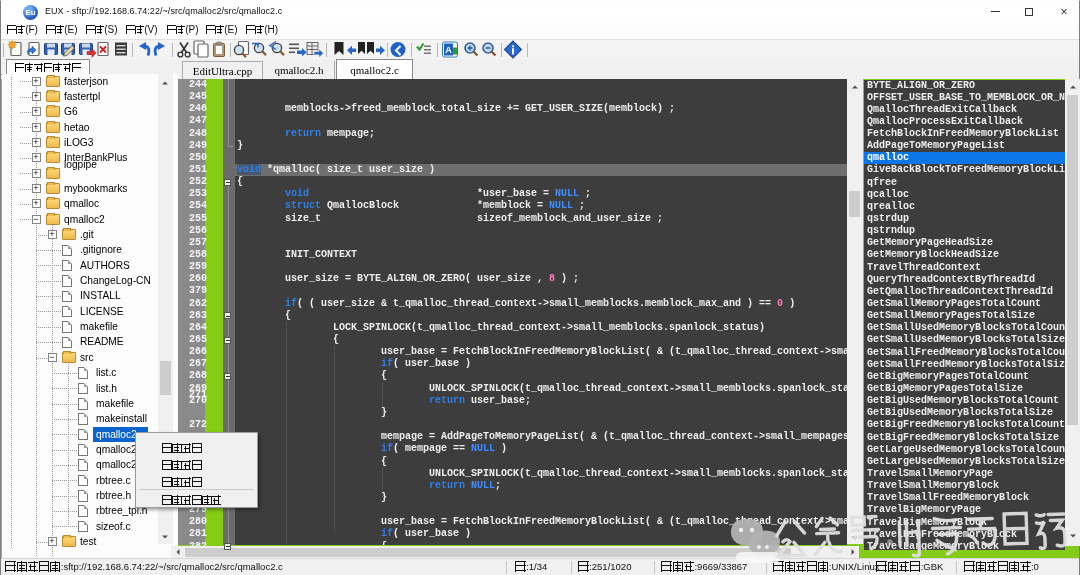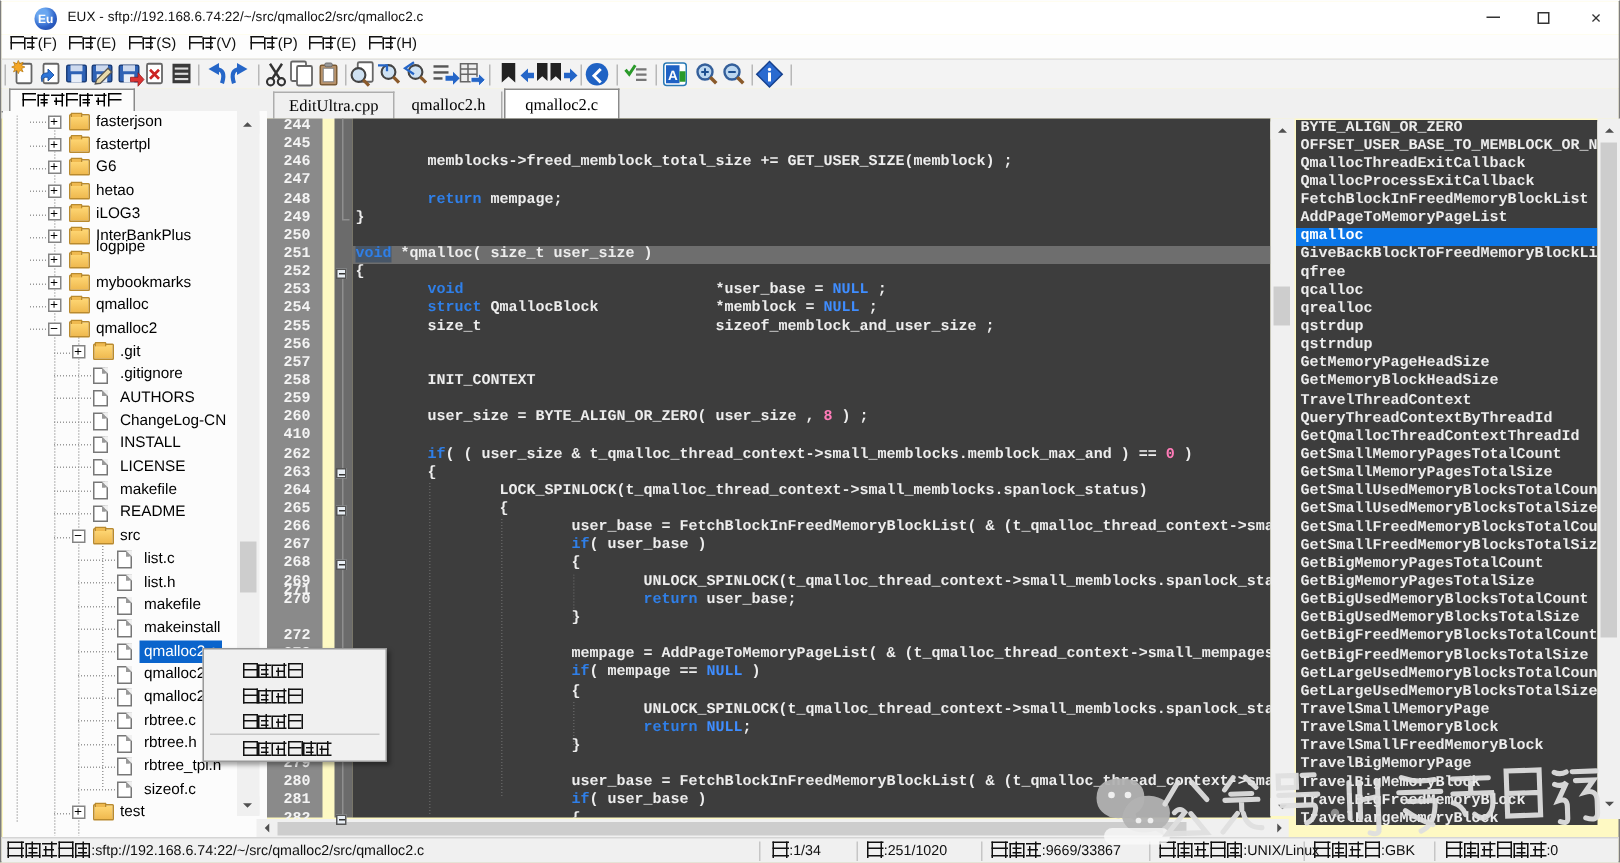--- a/index.html
+++ b/index.html
@@ -1,16 +1,16 @@
 <!DOCTYPE html>
 <html><head><meta charset="utf-8"><style>
 *{margin:0;padding:0;box-sizing:border-box}
 html,body{width:1080px;height:575px;overflow:hidden}
 body{font-family:"Liberation Sans",sans-serif;background:#f0f0f0;position:relative}
-#win{position:absolute;inset:0;border:1px solid #7e7e7e;border-top-color:#fdfdfd;background:#fef9c3}
+#win{position:absolute;inset:0;border:1px solid #7e7e7e;border-top-color:#fdfdfd;background:#84cc16}
 .abs{position:absolute}
 
 #title{position:absolute;left:0;top:0;width:100%;height:22px;background:#fff}
 #title .txt{position:absolute;left:44px;top:5px;font-size:9px;color:#111;letter-spacing:.05px}
 #appico{position:absolute;left:22px;top:4px;width:15px;height:15px;border-radius:50%;background:radial-gradient(circle at 35% 30%,#6aa7f0 0 25%,#2e62c8 60%,#1b3f96 100%);color:#fff;font-size:8px;font-weight:bold;text-align:center;line-height:15px}
 .wbtn{position:absolute;top:0;width:34px;height:22px;color:#333;text-align:center;line-height:22px;font-size:11px}
 
 #menu{position:absolute;left:0;top:22px;width:100%;height:16px;background:#fdfdfd;font-size:10px;color:#111}
 #menu span{position:absolute;top:1px}
 
@@ -39,21 +39,21 @@
 .sbv{position:absolute;background:#f0f0f0}
 .sbh{position:absolute;background:#f0f0f0}
 .sar{position:absolute;width:15px;height:12px;background:#f0f0f0}
 .sar:before{content:"";position:absolute;left:50%;top:50%;border:3.5px solid transparent}
 .sar.up:before{border-bottom-color:#505050;transform:translate(-50%,-75%)}
 .sar.dn:before{border-top-color:#505050;transform:translate(-50%,-25%)}
 .sar.lf:before{border-right-color:#505050;transform:translate(-75%,-50%)}
 .sar.rt:before{border-left-color:#505050;transform:translate(-25%,-50%)}
 .sth{position:absolute;background:#cdcdcd}
 
-#gutter{position:absolute;left:177px;top:78px;width:37px;height:465.5px;background:#8a8a8a}
+#gutter{position:absolute;left:177px;top:78px;width:27px;height:465.5px;background:#8a8a8a}
 #foldcol{position:absolute;left:221.5px;top:78px;width:12.5px;height:465.5px;background:#6b6b6b}
 #code{position:absolute;left:234px;top:78px;width:611.5px;height:465.5px;background:#3d3d3d;overflow:hidden}
 .gn{position:absolute;left:11px;height:12.145px;line-height:12.145px;font-family:"Liberation Mono",monospace;font-weight:bold;font-size:10px;color:#f4f4f4;letter-spacing:0px}
 .cl{position:absolute;left:2px;right:0;height:12.145px;line-height:12.45px;font-family:"Liberation Mono",monospace;font-weight:bold;font-size:10px;color:#ededed;white-space:pre}
 .cl.cur{background:#6e6e6e;left:0;padding-left:2px}
 k{color:#2f7fe8;font-style:normal}
 n{color:#3f8dff}
 m{color:#ff7bb8}
 sel{background:#475668}
 .fbox{position:absolute;left:223px;width:7px;height:7px;background:#e8eef4;border:1px solid #555;z-index:3}
@@ -390,21 +390,21 @@
       <div class="gn" style="top:85.02px">251</div>
       <div class="gn" style="top:97.16px">252</div>
       <div class="gn" style="top:109.30px">253</div>
       <div class="gn" style="top:121.45px">254</div>
       <div class="gn" style="top:133.59px">255</div>
       <div class="gn" style="top:145.74px">256</div>
       <div class="gn" style="top:157.88px">257</div>
       <div class="gn" style="top:170.03px">258</div>
       <div class="gn" style="top:182.17px">259</div>
       <div class="gn" style="top:194.32px">260</div>
-      <div class="gn" style="top:206.47px">410</div>
+      <div class="gn" style="top:206.47px">379</div>
       <div class="gn" style="top:218.61px">262</div>
       <div class="gn" style="top:230.75px">263</div>
       <div class="gn" style="top:242.90px">264</div>
       <div class="gn" style="top:255.04px">265</div>
       <div class="gn" style="top:267.19px">266</div>
       <div class="gn" style="top:279.33px">267</div>
       <div class="gn" style="top:291.48px">268</div>
       <div class="gn" style="top:303.62px">269</div>
       <div class="gn" style="top:315.77px">270</div>
       <div class="gn" style="top:310px">271</div>

